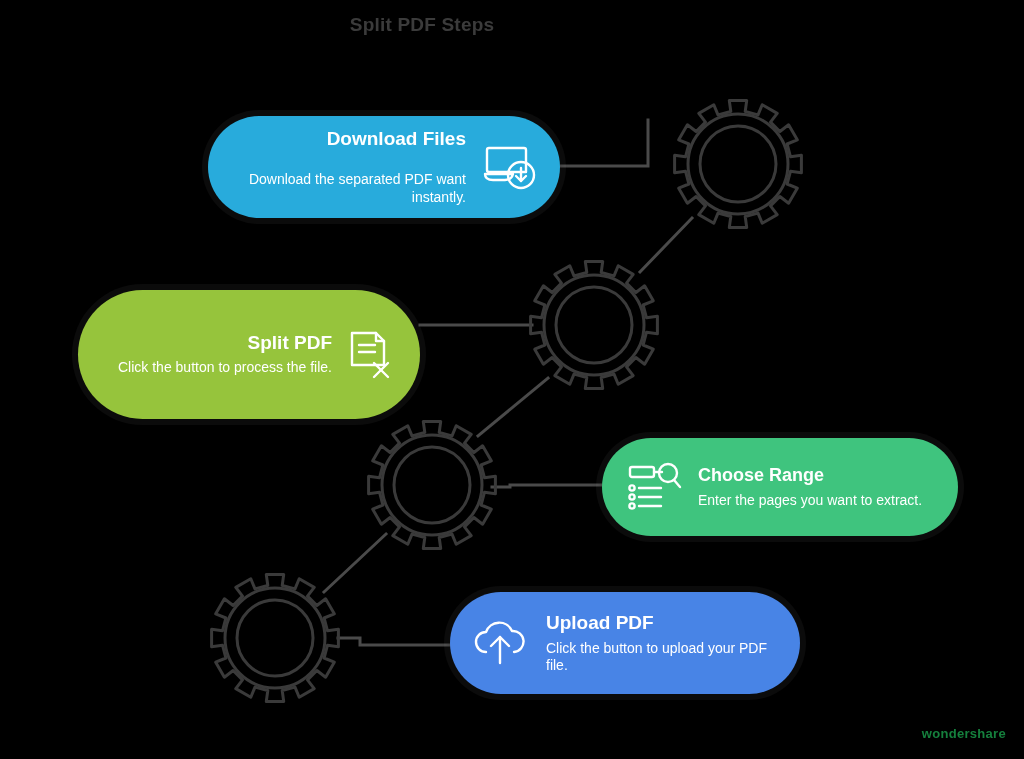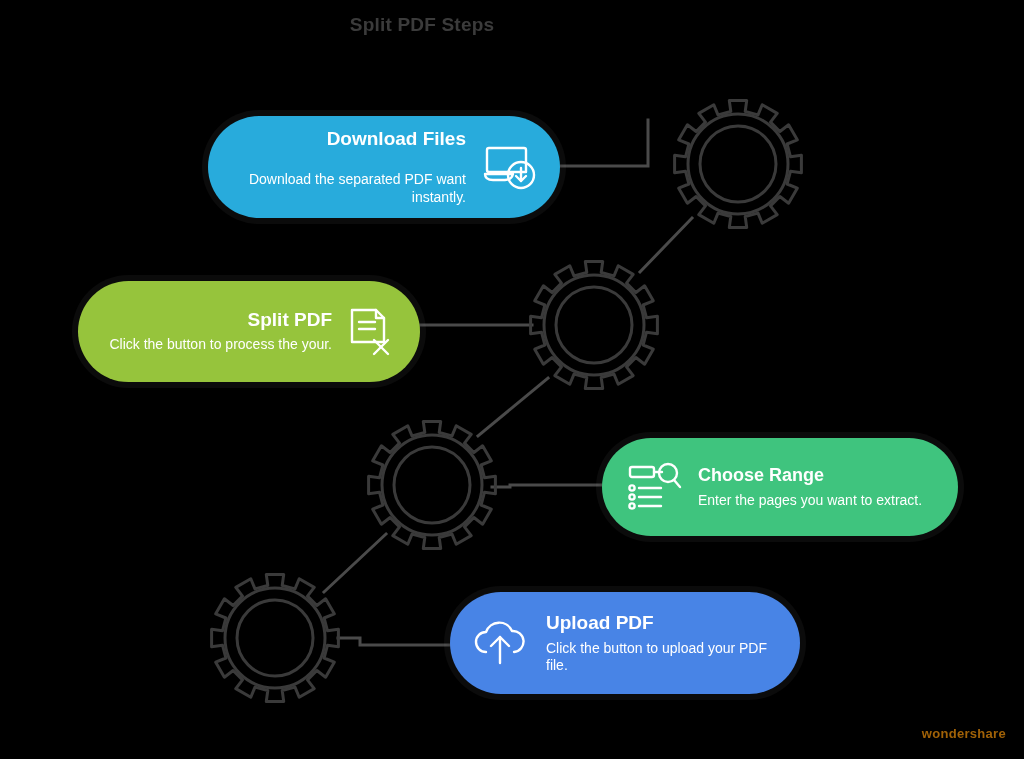--- a/index.html
+++ b/index.html
@@ -45,21 +45,21 @@
   }
 
   
   #watermark {
     position: absolute;
     right: 18px;
     bottom: 18px;
     z-index: 4;
     font-size: 13px;
     font-weight: bold;
-    color: #a16207;
+    color: #15803d;
     letter-spacing: .3px;
   }
 
   
   .card {
     position: absolute;
     z-index: 3;
     display: flex;
     align-items: center;
     border-radius: 999px;
@@ -104,22 +104,22 @@
     width: 352px; height: 102px;
     background: #28abdc;
   }
   #card-download .card-inner { justify-content: flex-end; gap: 14px; padding-right: 22px; }
   #card-download .card-text { align-items: flex-end; text-align: right; }
   #card-download .card-title { font-size: 19px; margin-bottom: 22px; }
   #card-download .card-desc  { font-size: 14px; max-width: 232px; text-align: right; }
 
   
   #card-split {
-    left: 78px; top: 281px;
-    width: 342px; height: 101px;
+    left: 78px; top: 290px;
+    width: 342px; height: 129px;
     background: #96c43c;
   }
   #card-split .card-inner { justify-content: flex-end; gap: 12px; padding-right: 24px; }
   #card-split .card-text { align-items: flex-end; text-align: right; }
   #card-split .card-title { font-size: 19px; margin-bottom: 6px; }
   #card-split .card-desc  { font-size: 14px; white-space: nowrap; }
 
   
   #card-range {
     left: 602px; top: 438px;
@@ -207,21 +207,21 @@
           <path d="M36 34 l5 5 l5 -5"></path>
         </svg>
       </div>
     </div>
   </div>
 
   <div class="card" id="card-split">
     <div class="card-inner">
       <div class="card-text">
         <div class="card-title">Split PDF</div>
-        <div class="card-desc">Click the button to process the your.</div>
+        <div class="card-desc">Click the button to process the file.</div>
       </div>
       <div class="card-icon">
         <svg class="icon-svg" width="52" height="52" viewBox="0 0 52 52" fill="none" stroke="#ffffff" stroke-width="2.4" stroke-linecap="round" stroke-linejoin="round">
           <path d="M8 4 h24 l8 8 v24 h-32 z"></path>
           <path d="M32 4 v8 h8"></path>
           <path d="M15 16 h16"></path>
           <path d="M15 23 h16"></path>
           <path d="M30 34 l14 14"></path>
           <path d="M44 34 l-14 14"></path>
         </svg>

